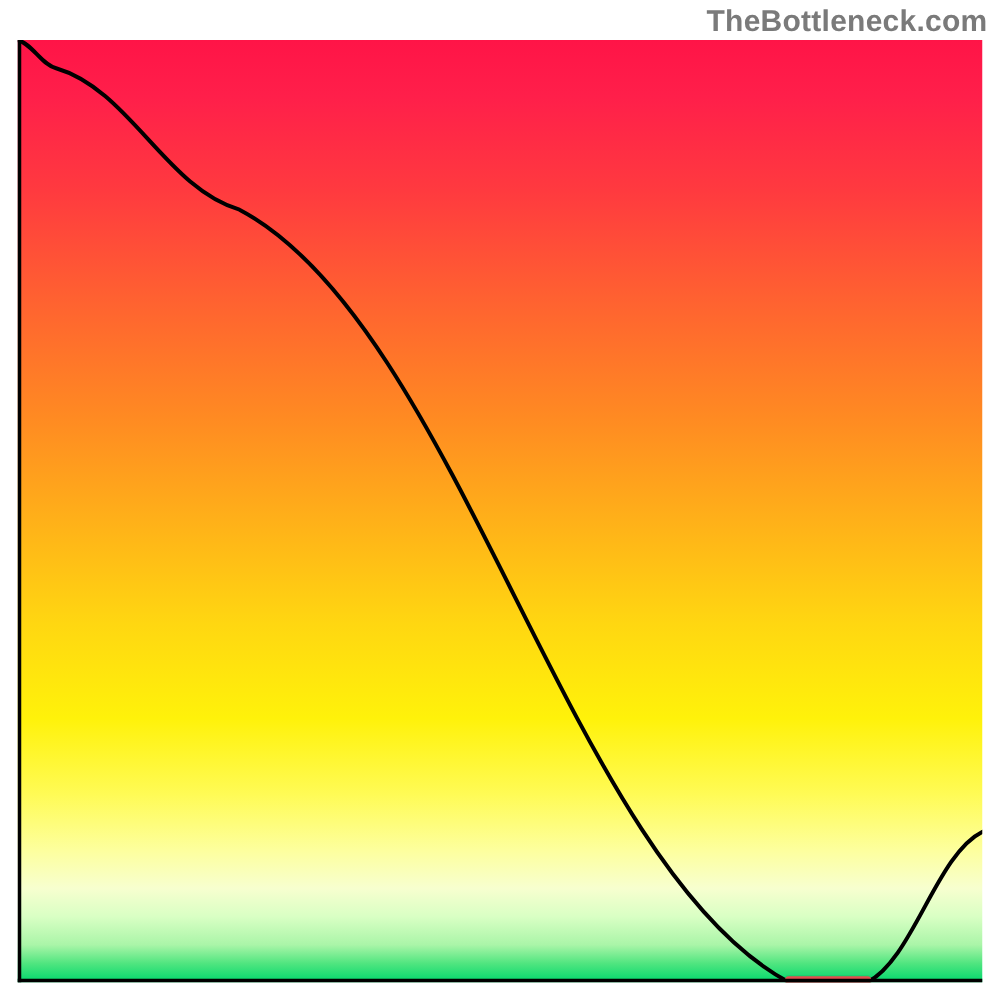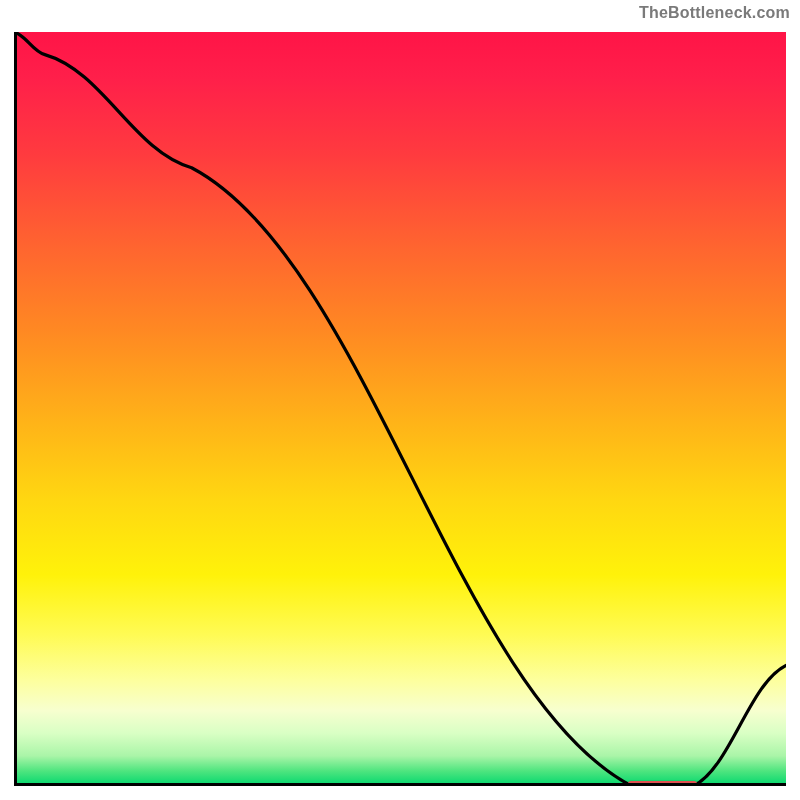--- a/index.html
+++ b/index.html
@@ -13,21 +13,21 @@
   }
   .canvas {
     position: relative;
     width: 800px;
     height: 800px;
   }
   .attribution {
     position: absolute;
     top: 4px;
     right: 10px;
-    font-size: 16px;
+    font-size: 24px;
     font-weight: 600;
     color: #7a7a7a;
     letter-spacing: 0.2px;
   }
   .plot-frame {
     position: absolute;
     left: 14px;
     top: 32px;
     width: 772px;   
     height: 754px;  

